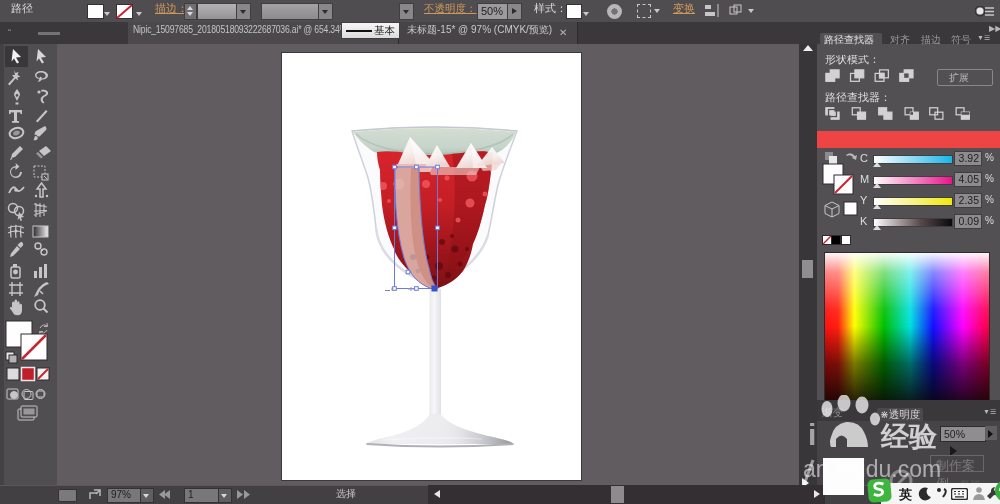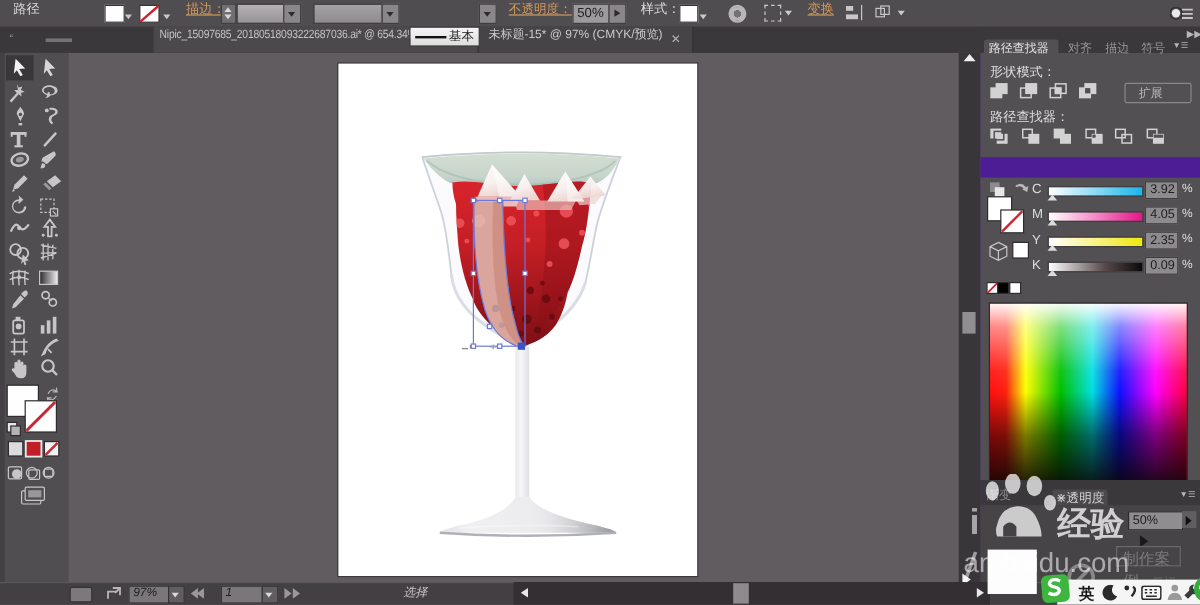--- a/index.html
+++ b/index.html
@@ -4,22 +4,22 @@
 <style>
   html,body{margin:0;padding:0;}
   body{width:1000px;height:504px;overflow:hidden;position:relative;
        font-family:"Liberation Sans", sans-serif;background:#504d50;}
   .abs{position:absolute;}
   #topbar{left:0;top:0;width:1000px;height:22px;background:#504d50;z-index:30;}
   #tabbar{left:0;top:22px;width:1000px;height:22px;background:#3b383b;z-index:29;}
   #tools{left:0;top:44px;width:57px;height:441px;background:#514e51;z-index:20;}
   #canvas{left:57px;top:44px;width:742px;height:441px;background:#605c60;z-index:1;}
   #vscroll{left:799px;top:44px;width:18px;height:441px;background:#39363a;z-index:2;}
-  #rightpanel{left:817px;top:44px;width:183px;height:441px;background:#4c1d95;z-index:3;}
-  #statusbar{left:0;top:485px;width:1000px;height:19px;background:#434043;z-index:31;font-style:italic;}
+  #rightpanel{left:817px;top:44px;width:183px;height:441px;background:#ef4444;z-index:3;}
+  #statusbar{left:0;top:485px;width:1000px;height:19px;background:#434043;z-index:31;}
   .t{color:#d9d9d9;font-size:11px;line-height:22px;white-space:nowrap;}
   .orange{color:#cf995c;text-decoration:underline;}
 </style>
 </head>
 <body>
 <div id="topbar" class="abs">
   <div class="abs t" style="left:11px;top:-3px;">路径</div>
 
   <div class="abs" style="left:87px;top:4px;width:15px;height:13px;background:#fff;border:1px solid #343134;"></div>
   <div class="abs" style="left:104px;top:12px;width:0;height:0;border-left:3px solid transparent;border-right:3px solid transparent;border-top:4px solid #c9c9c9;"></div>

